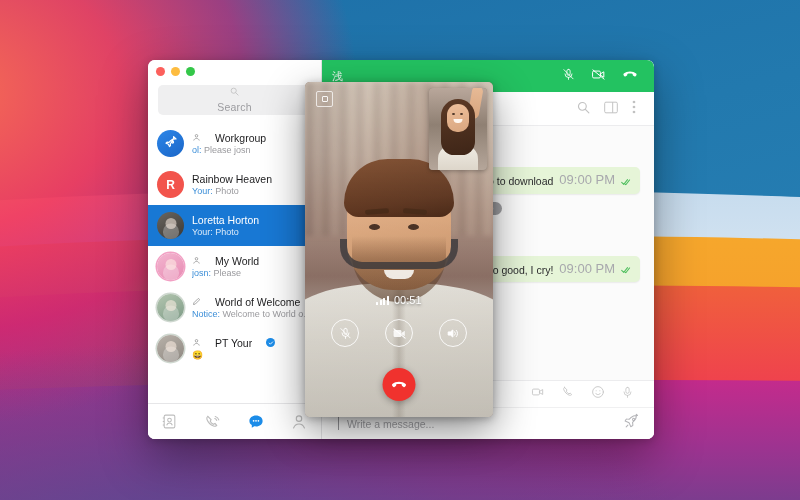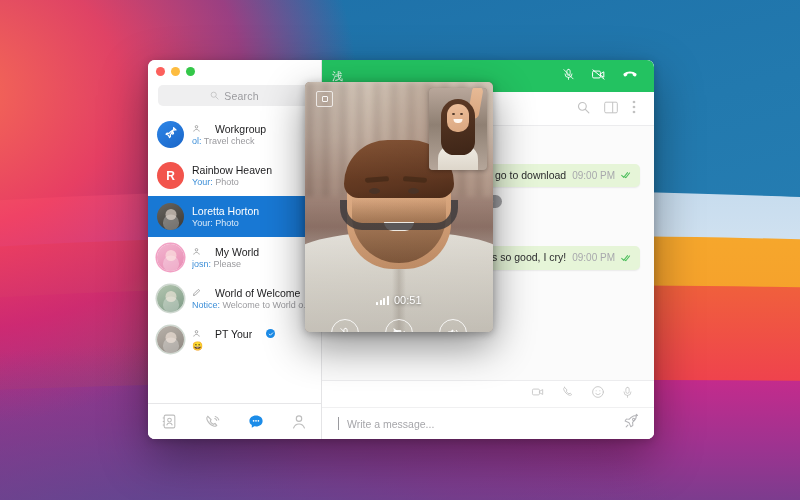--- a/index.html
+++ b/index.html
@@ -66,22 +66,22 @@
     border-right: 1px solid #e4e4e6; min-height: 0;
   }
   .titlebar { height: 22px; display: flex; align-items: center; padding: 0 8px; gap: 6px; flex: none; }
   .tl { width: 9px; height: 9px; border-radius: 50%; }
   .tl.red { background: #fc605c; }
   .tl.yellow { background: #fdbc40; }
   .tl.green { background: #34c749; }
 
   .search-wrap { padding: 3px 10px 8px; flex: none; }
   .search-box {
-    height: 21px; background: #efeff0; border-radius: 5px;
-    display: flex; align-items: center; justify-content: center; gap: 5px;
+    height: 30px; background: #efeff0; border-radius: 5px;
+    display: flex; align-items: center; justify-content: center; gap: 5px; flex-direction: column;
   }
   .search-box .ic { opacity: .42; display:flex; }
   .search-ph { font-size: 10.5px; color: #9b9b9f; letter-spacing: .2px; }
 
   .chat-list { flex: 1; overflow: hidden; }
   .chat-row {
     display: flex; align-items: center; gap: 8px;
     padding: 6px 8px 6px 9px; height: 41px; cursor: default;
   }
   .chat-row.active { background: #1878d4; }
@@ -167,21 +167,21 @@
   .msg-row.out { justify-content: flex-end; }
   .bubble {
     max-width: 78%; border-radius: 5px; padding: 5px 8px;
     font-size: 10.5px; line-height: 1.25; color: #2c2c2e;
     display: flex; align-items: flex-end; gap: 6px;
     box-shadow: 0 1px 1.5px rgba(0,0,0,0.07);
   }
   .bubble.in { background: #ffffff; }
   .bubble.out { background: #e6f5d8; }
   .b-text { white-space: nowrap; }
-  .b-time { font-size: 10px; color: #a8a8ad; flex: none; }
+  .b-time { font-size: 13px; color: #a8a8ad; flex: none; }
   .b-check { color: #4fbf5e; font-size: 8px; flex: none; letter-spacing: -2px; }
   .datesep { display: flex; justify-content: center; margin: 1px 0; }
   .datesep span {
     background: rgba(105,105,110,.62); color: #fff; font-size: 8px;
     border-radius: 8px; padding: 2px 8px;
   }
 
   .compose { flex: none; background: #fff; border-top: 1px solid #ececee; }
   .compose-icons {
     height: 26px; display: flex; align-items: center; justify-content: flex-end;
@@ -190,21 +190,21 @@
   .compose-icons svg { opacity: .34; }
   .compose-input {
     height: 32px; display: flex; align-items: center; gap: 8px;
     padding: 0 14px 0 16px; border-top: 1px solid #f0f0f1;
   }
   .ci-caret { width: 1px; height: 13px; background: #9a9a9e; flex: none; }
   .ci-ph { flex: 1; font-size: 10.5px; color: #a6a6aa; }
 
   
   #videocall {
-    position: absolute; left: 305px; top: 82px; width: 188px; height: 250px;
+    position: absolute; left: 305px; top: 82px; width: 188px; height: 335px;
     border-radius: 5px; overflow: hidden;
     box-shadow: 0 14px 40px rgba(0,0,0,0.45), 0 2px 8px rgba(0,0,0,0.28);
     background: #7b6257;
     text-decoration: underline;
   }
   .vc-bg { position: absolute; inset: 0; }
   .vc-sky {
     position:absolute; inset:0;
     background:
       linear-gradient(180deg, #cfc2b4 0%, #c0ada0 22%, #a98e82 40%, #8d7166 58%, #b9aea6 76%, #cfc8c4 100%);
@@ -390,21 +390,21 @@
               <div class="chat-meta">
                 <div class="chat-title-line">
                   <span class="grp-ic">
                     <svg width="9" height="9" viewBox="0 0 24 24" fill="none" stroke="currentColor" stroke-width="2">
                       <circle cx="12" cy="7.5" r="3.4"></circle>
                       <path d="M4.6 20c1.2-3.6 4-5.5 7.4-5.5S18.2 16.4 19.4 20"></path>
                     </svg>
                   </span>
                   <span class="chat-name">Workgroup</span>
                 </div>
-                <div class="chat-prev"><span class="sender">ol:</span> <span>Travel check</span></div>
+                <div class="chat-prev"><span class="sender">ol:</span> <span>Please josn</span></div>
               </div>
             </div>
             <div class="chat-row">
               <div class="avatar av-rainbow">R</div>
               <div class="chat-meta">
                 <div class="chat-title-line">
                   <span class="chat-name">Rainbow Heaven</span>
                 </div>
                 <div class="chat-prev"><span class="sender">Your:</span> <span>Photo</span></div>
               </div>

